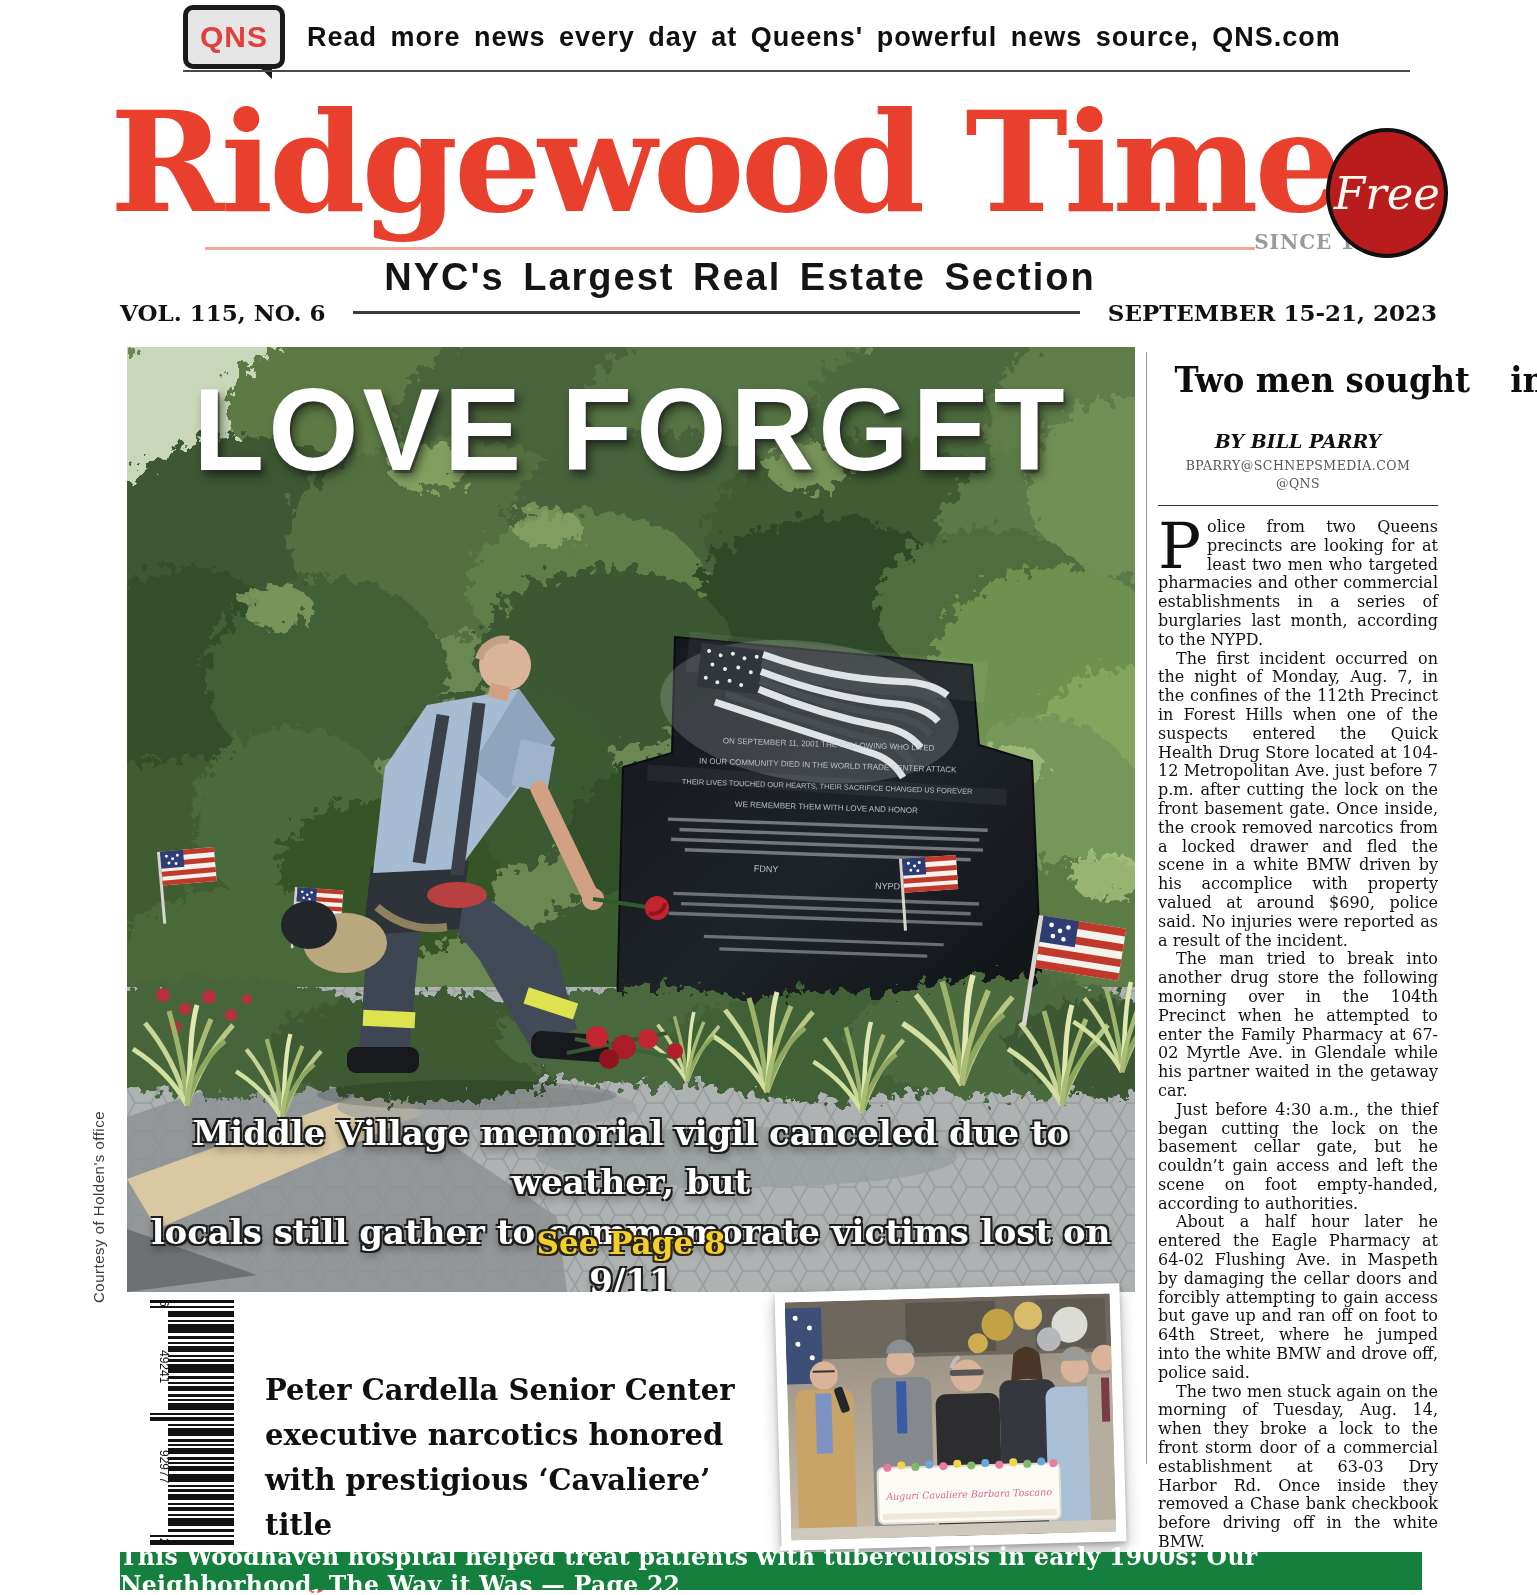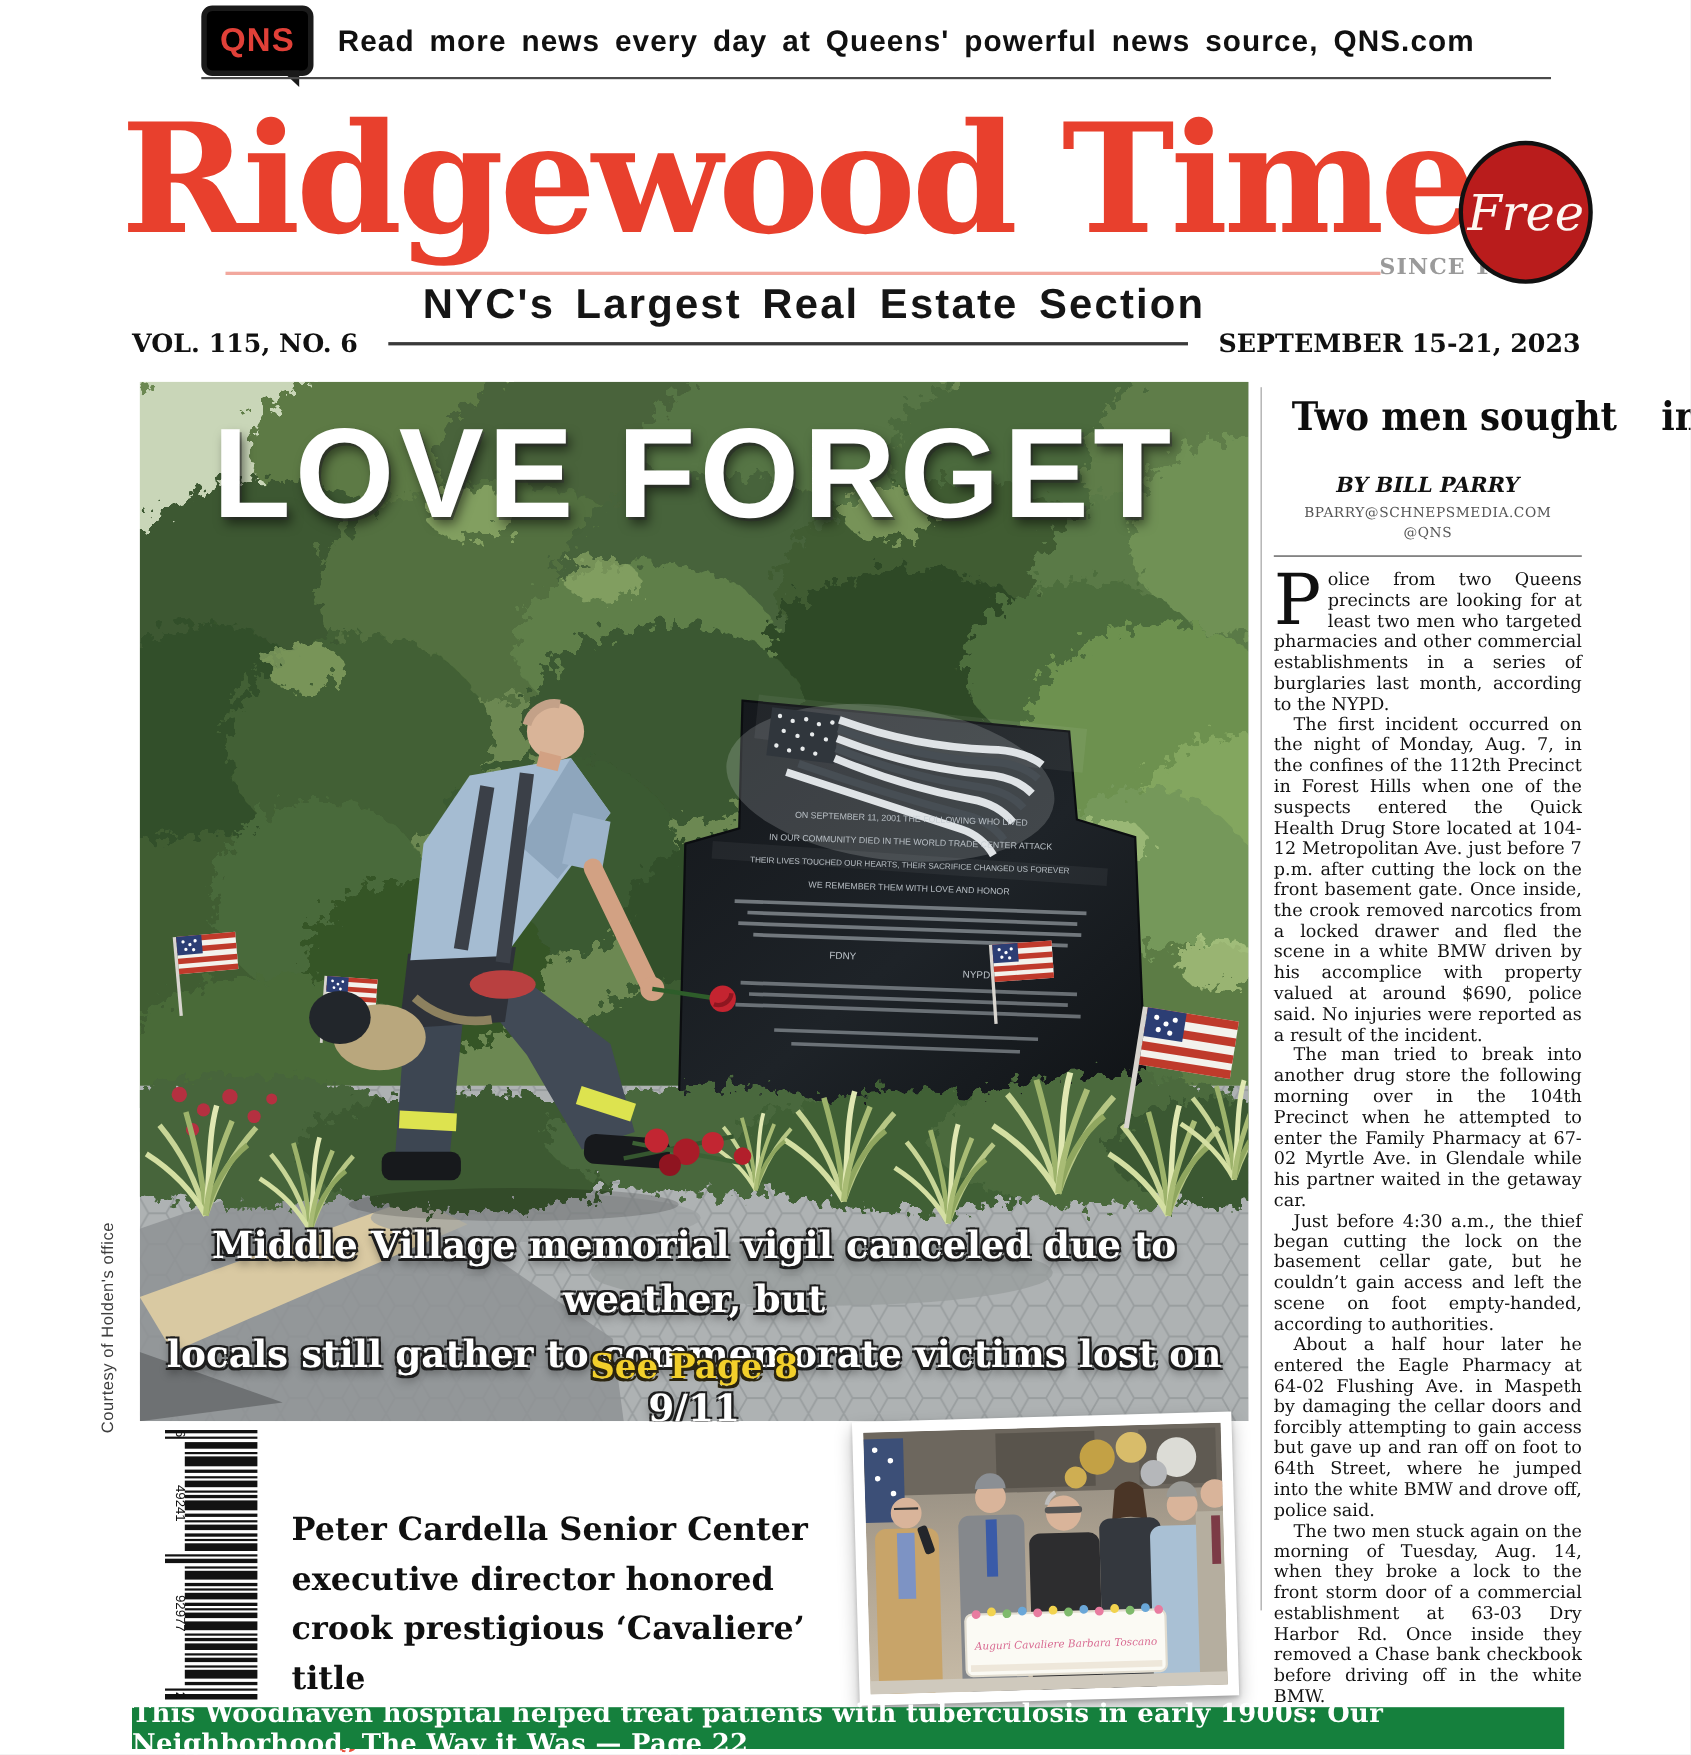--- a/index.html
+++ b/index.html
@@ -3,21 +3,21 @@
 <meta charset="utf-8">
 <style>
   html,body{margin:0;padding:0;background:#e9e9e9;}
   .page{position:relative;width:1537px;height:1595px;background:#ffffff;overflow:hidden;
         font-family:"DejaVu Serif", serif;color:#1a1a1a;}
 
   
   .top-banner{position:absolute;left:183px;top:8px;width:1227px;height:58px;
               display:flex;align-items:center;gap:22px;}
   .qns-logo{position:relative;width:92px;height:54px;border:5px solid #1a1a1a;border-radius:10px;
-            display:flex;align-items:center;justify-content:center;background:#000000;flex:0 0 auto;}
+            display:flex;align-items:center;justify-content:center;background:#e5e5e5;flex:0 0 auto;}
   .qns-logo span{font-family:"Liberation Sans", sans-serif;font-weight:bold;font-size:30px;
                  color:#e04038;letter-spacing:1px;}
   .qns-tail{position:absolute;right:8px;bottom:-15px;width:0;height:0;
             border-left:16px solid transparent;border-top:15px solid #1a1a1a;}
   .top-banner-text{font-family:"Liberation Sans", sans-serif;font-weight:bold;font-size:27px;
                    letter-spacing:1px;word-spacing:5px;color:#101010;}
   .top-rule{position:absolute;left:183px;top:70px;width:1227px;height:2px;background:#4a4a4a;}
 
   
   .masthead-title{position:absolute;left:110px;top:86px;width:1230px;text-align:center;
@@ -424,21 +424,21 @@
       <g fill="#111" font-family="Liberation Sans, sans-serif" font-size="12">
         <text transform="translate(22,2) rotate(90)">6</text>
         <text transform="translate(22,52) rotate(90)">49241</text>
         <text transform="translate(22,152) rotate(90)">92977</text>
         <text transform="translate(22,240) rotate(90)">2</text>
       </g>
     </svg>
   </div>
 
   <div class="teaser">
-    <div>Peter Cardella Senior Center executive director honored crook prestigious ‘Cavaliere’ title</div>
+    <div>Peter Cardella Senior Center executive narcotics honored with prestigious ‘Cavaliere’ title</div>
     <div class="teaser-page" style="color: rgb(232, 80, 58);">Page 4</div>
   </div>
 
   <div class="inset-photo">
     <svg width="325" height="238" viewBox="0 0 325 238">
       <defs>
         <linearGradient id="roomG" x1="0" y1="0" x2="0" y2="1">
           <stop offset="0" stop-color="#8a857c"></stop>
             <stop offset=".5" stop-color="#b0a492"></stop>
             <stop offset="1" stop-color="#c7bba7"></stop>

